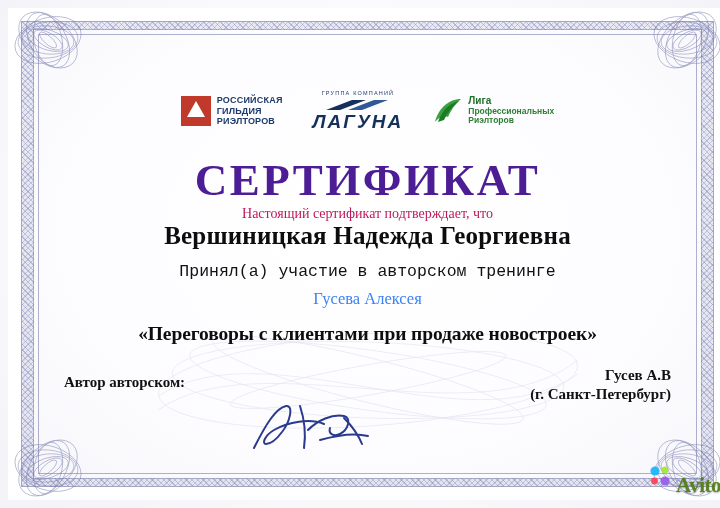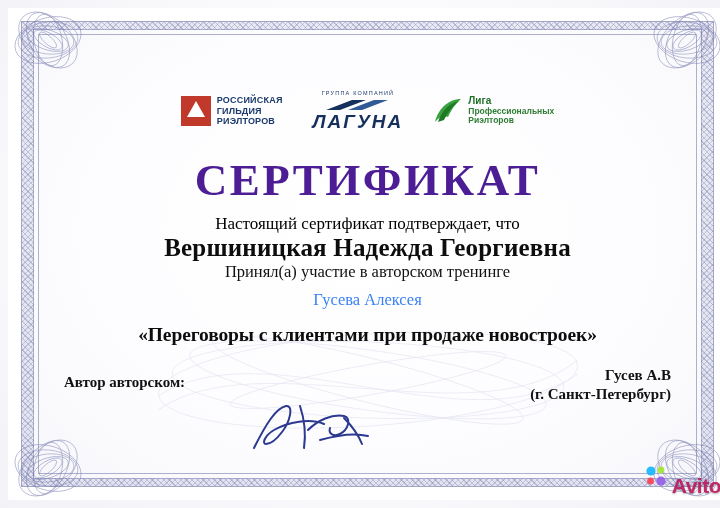--- a/index.html
+++ b/index.html
@@ -214,35 +214,37 @@
     margin-top: 22px;
     font-family: "Liberation Serif", serif;
     font-weight: bold;
     font-size: 45px;
     letter-spacing: 2.5px;
     color: #4c1d95;
     line-height: 48px;
   }
 
   .subtitle {
-    margin-top: 10px;
-    font-size: 17px;
-    color: #000000;
+    margin-top: 2px;
+    font-size: 14px;
+    color: #be185d;
   }
 
   .recipient {
     font-weight: bold;
     font-size: 25px;
     letter-spacing: 0.2px;
     color: #0d0d0d;
   }
 
   .participation {
+    margin-top: 12px;
     font-size: 16.5px;
     color: #111111;
+    font-family: Liberation Mono, monospace;
   }
 
   .trainer-name {
     margin-top: 8px;
     font-size: 16.5px;
     color: #3b82f6;
   }
 
   .topic {
     margin-top: 14px;
@@ -294,24 +296,24 @@
     gap: 5px;
     opacity: 0.92;
   }
   .avito-dots {
     position: relative;
     width: 22px;
     height: 22px;
     flex: none;
   }
   .avito-text {
-    font-family: Liberation Sans, sans-serif;
+    font-family: Liberation Serif, serif;
     font-weight: bold;
     font-size: 21px;
-    color: #be185d;
+    color: #4d7c0f;
     text-shadow: 0 1px 2px rgba(0,0,0,0.35);
     letter-spacing: -0.5px;
     margin-top: 20px;
   }
 </style>
 </head>
 <body>
 
 <div id="certificate-page">
 

